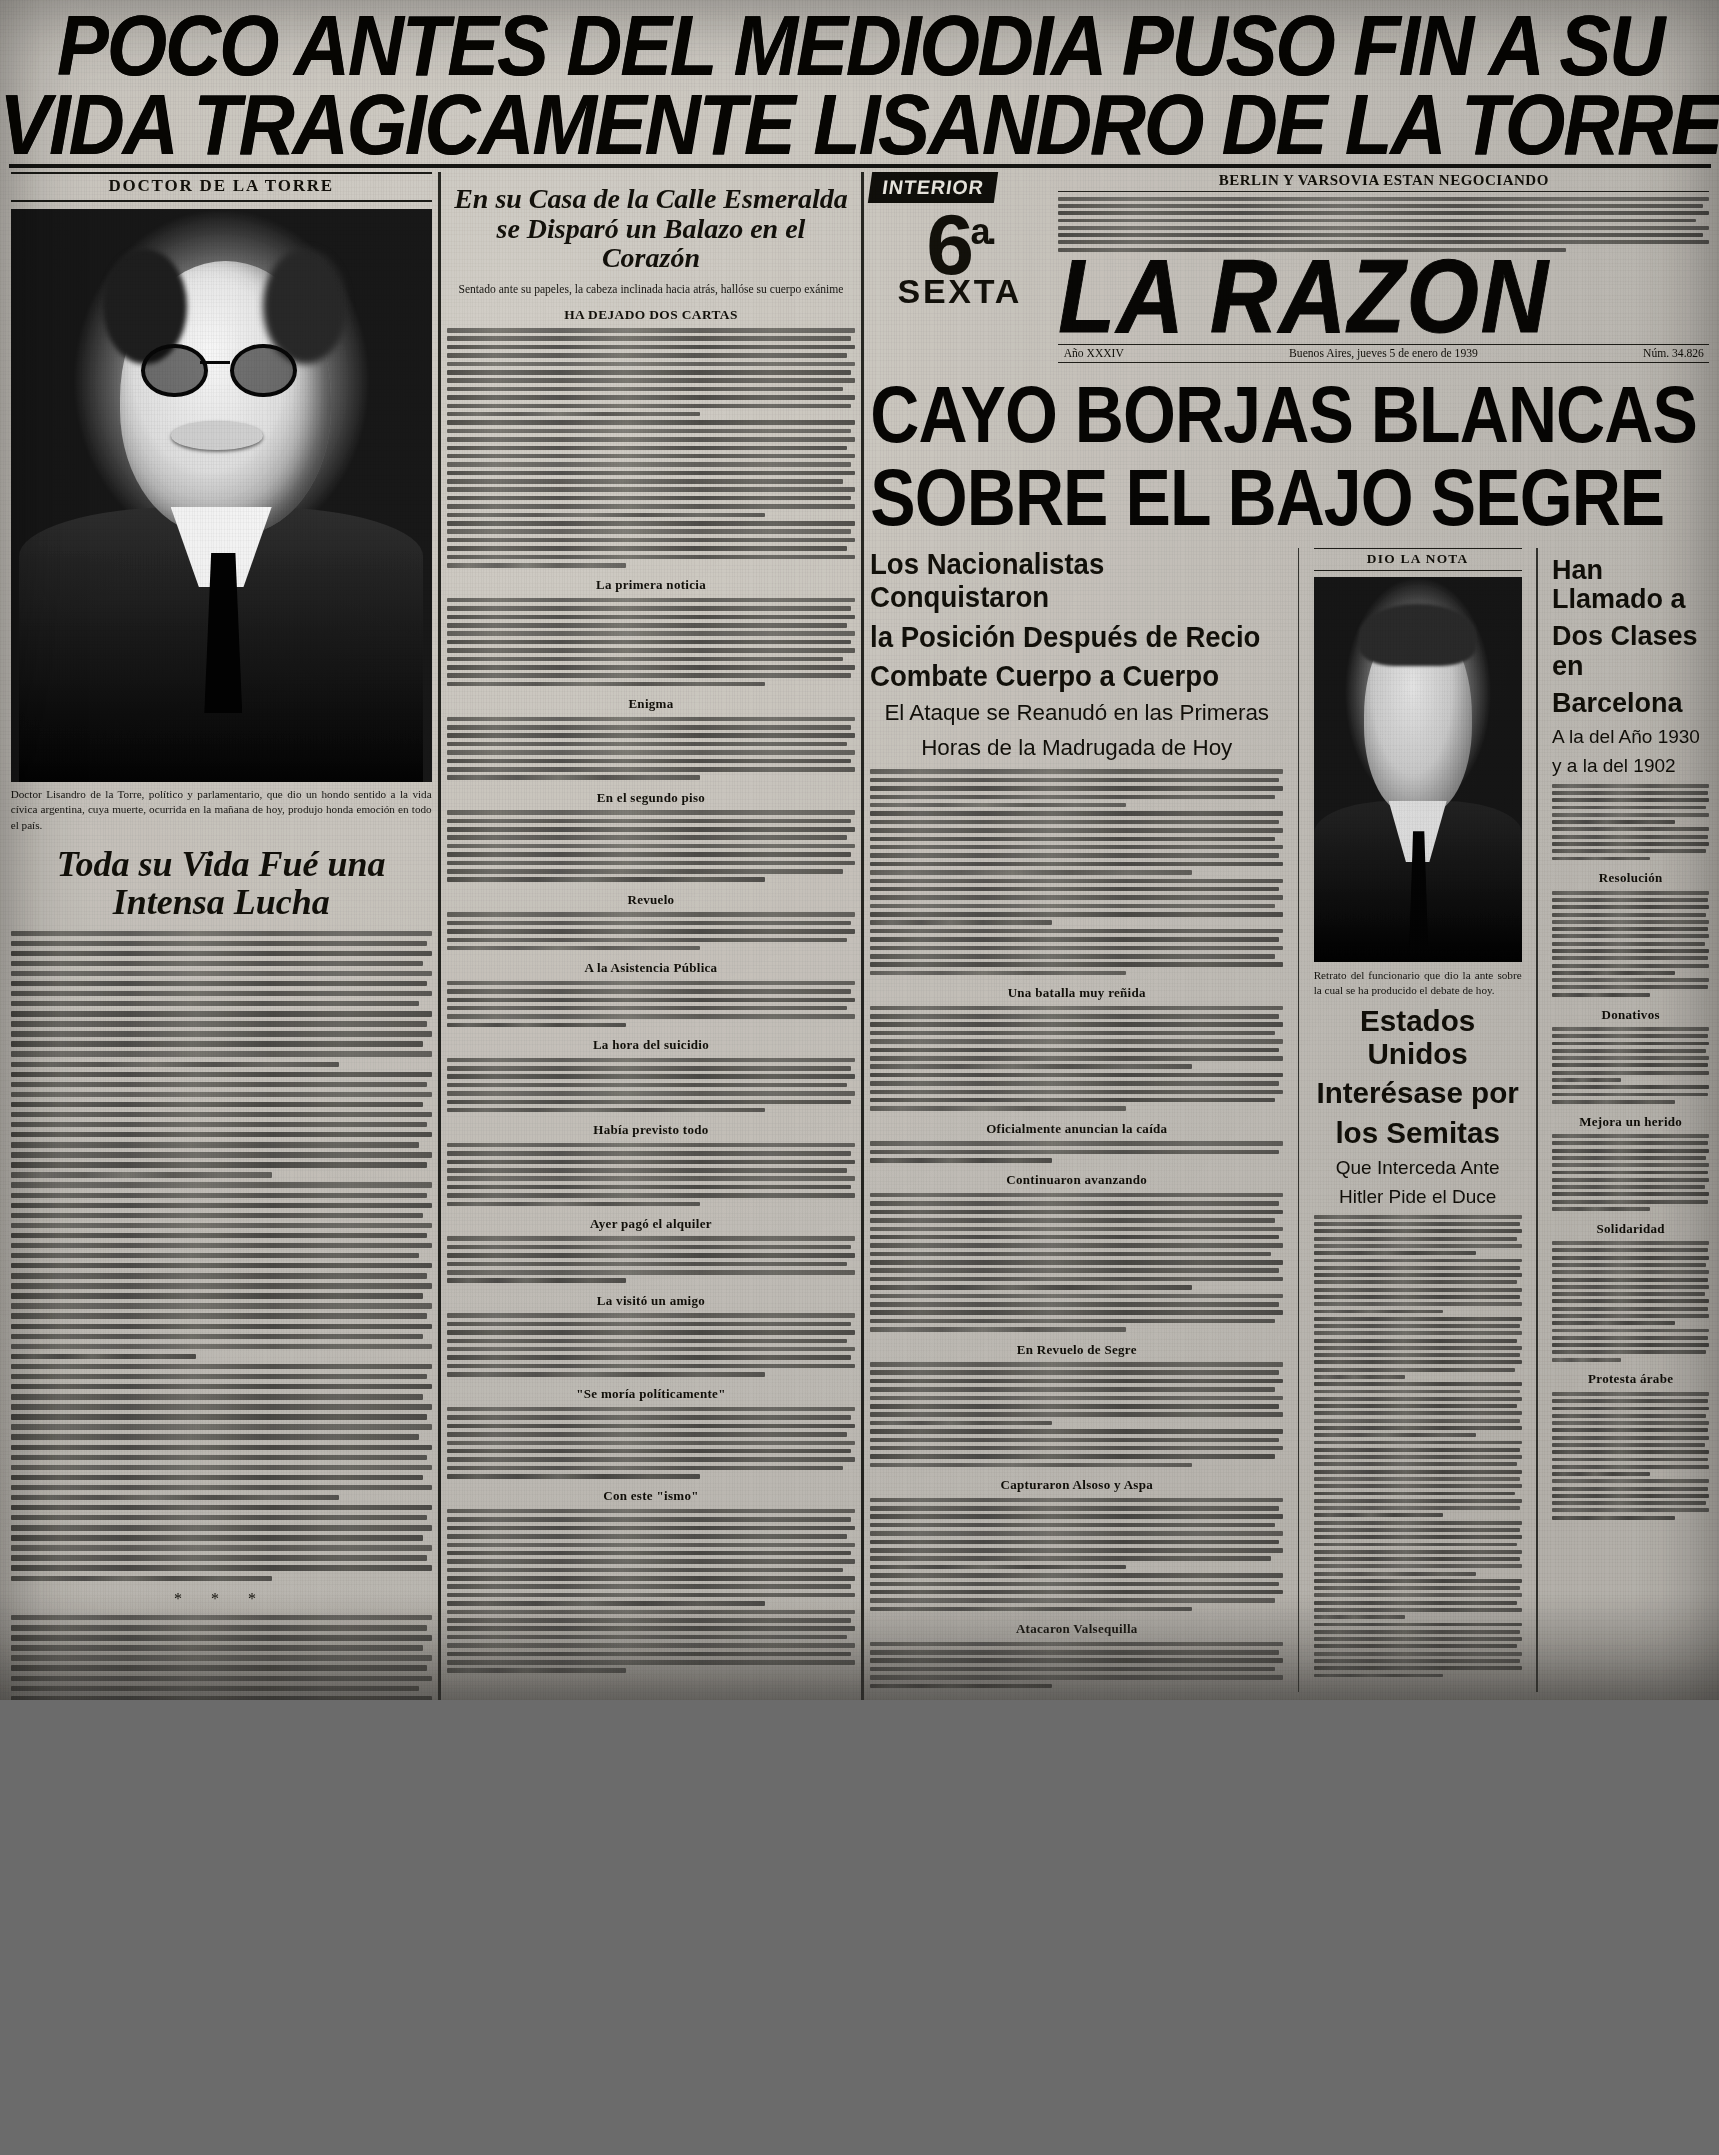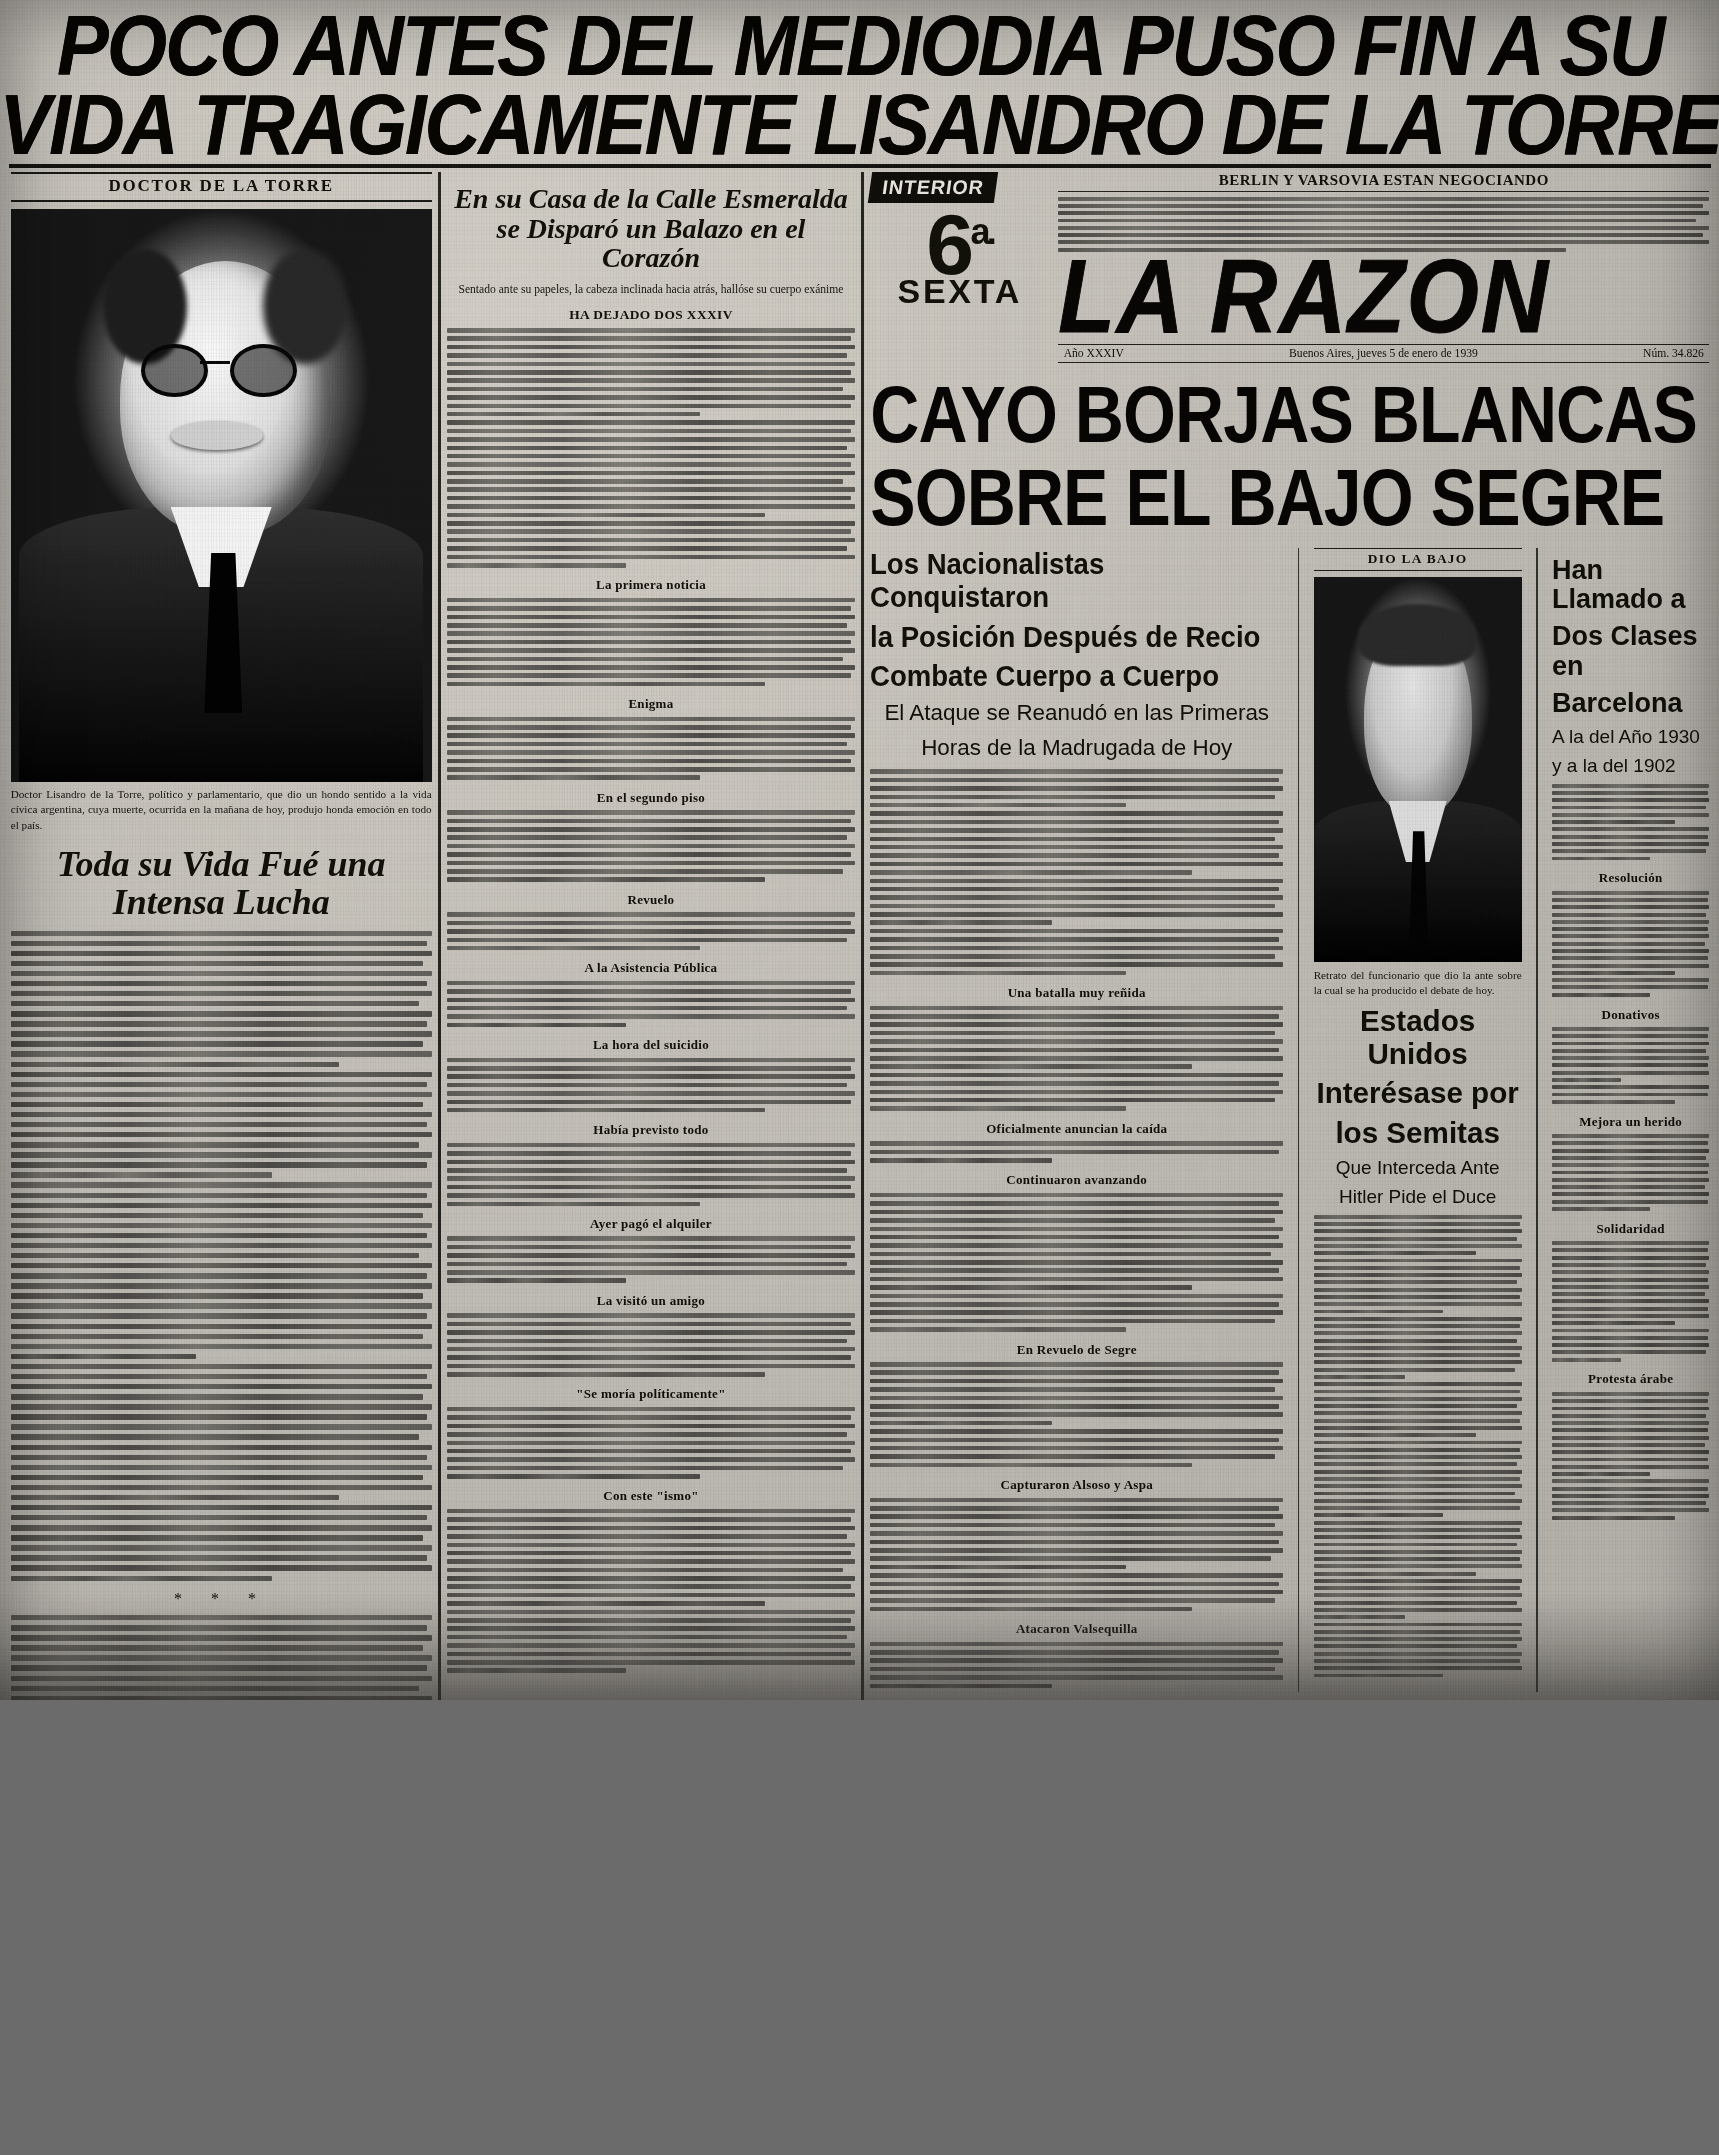--- a/index.html
+++ b/index.html
@@ -484,21 +484,21 @@
           <div class="ln" style="width:100%"></div>
           <div class="ln last3"></div>
       </div>
     </div>
 
     <div class="vrule"></div>
 
     <div class="col col-b">
       <div class="h-italic-serif sm">En su Casa de la Calle Esmeralda se Disparó un Balazo en el Corazón</div>
       <div class="photo-caption" style="text-align:center;font-size:11.6px;">Sentado ante su papeles, la cabeza inclinada hacia atrás, hallóse su cuerpo exánime</div>
-      <div class="sub-center">HA DEJADO DOS XXXIV</div>
+      <div class="sub-center">HA DEJADO DOS CARTAS</div>
 
       <div class="txt small">
         <div class="ln" style="width:100%"></div>
           <div class="ln" style="width:99%"></div>
           <div class="ln" style="width:100%"></div>
         <div class="ln" style="width:98%"></div>
           <div class="ln" style="width:100%"></div>
           <div class="ln" style="width:99%"></div>
         <div class="ln" style="width:100%"></div>
           <div class="ln" style="width:97%"></div>
@@ -832,21 +832,21 @@
               <div class="ln" style="width:100%"></div>
             <div class="ln" style="width:98%"></div>
               <div class="ln" style="width:100%"></div>
               <div class="ln last2"></div>
           </div>
         </div>
 
         <div class="vrule thin"></div>
 
         <div class="sg-col sg2 pad-r pad-l">
-          <div class="tiny-label">DIO LA BAJO</div>
+          <div class="tiny-label">DIO LA NOTA</div>
 
           <div class="photo portrait-2">
             <div class="portrait-inner"></div>
             <div class="p2-body"></div>
             <div class="p2-head"></div>
             <div class="p2-hair"></div>
             <div class="p2-collar"></div>
             <div class="p2-tie"></div>
           </div>
           <div class="photo-caption">Retrato del funcionario que dio la ante sobre la cual se ha producido el debate de hoy.</div>

